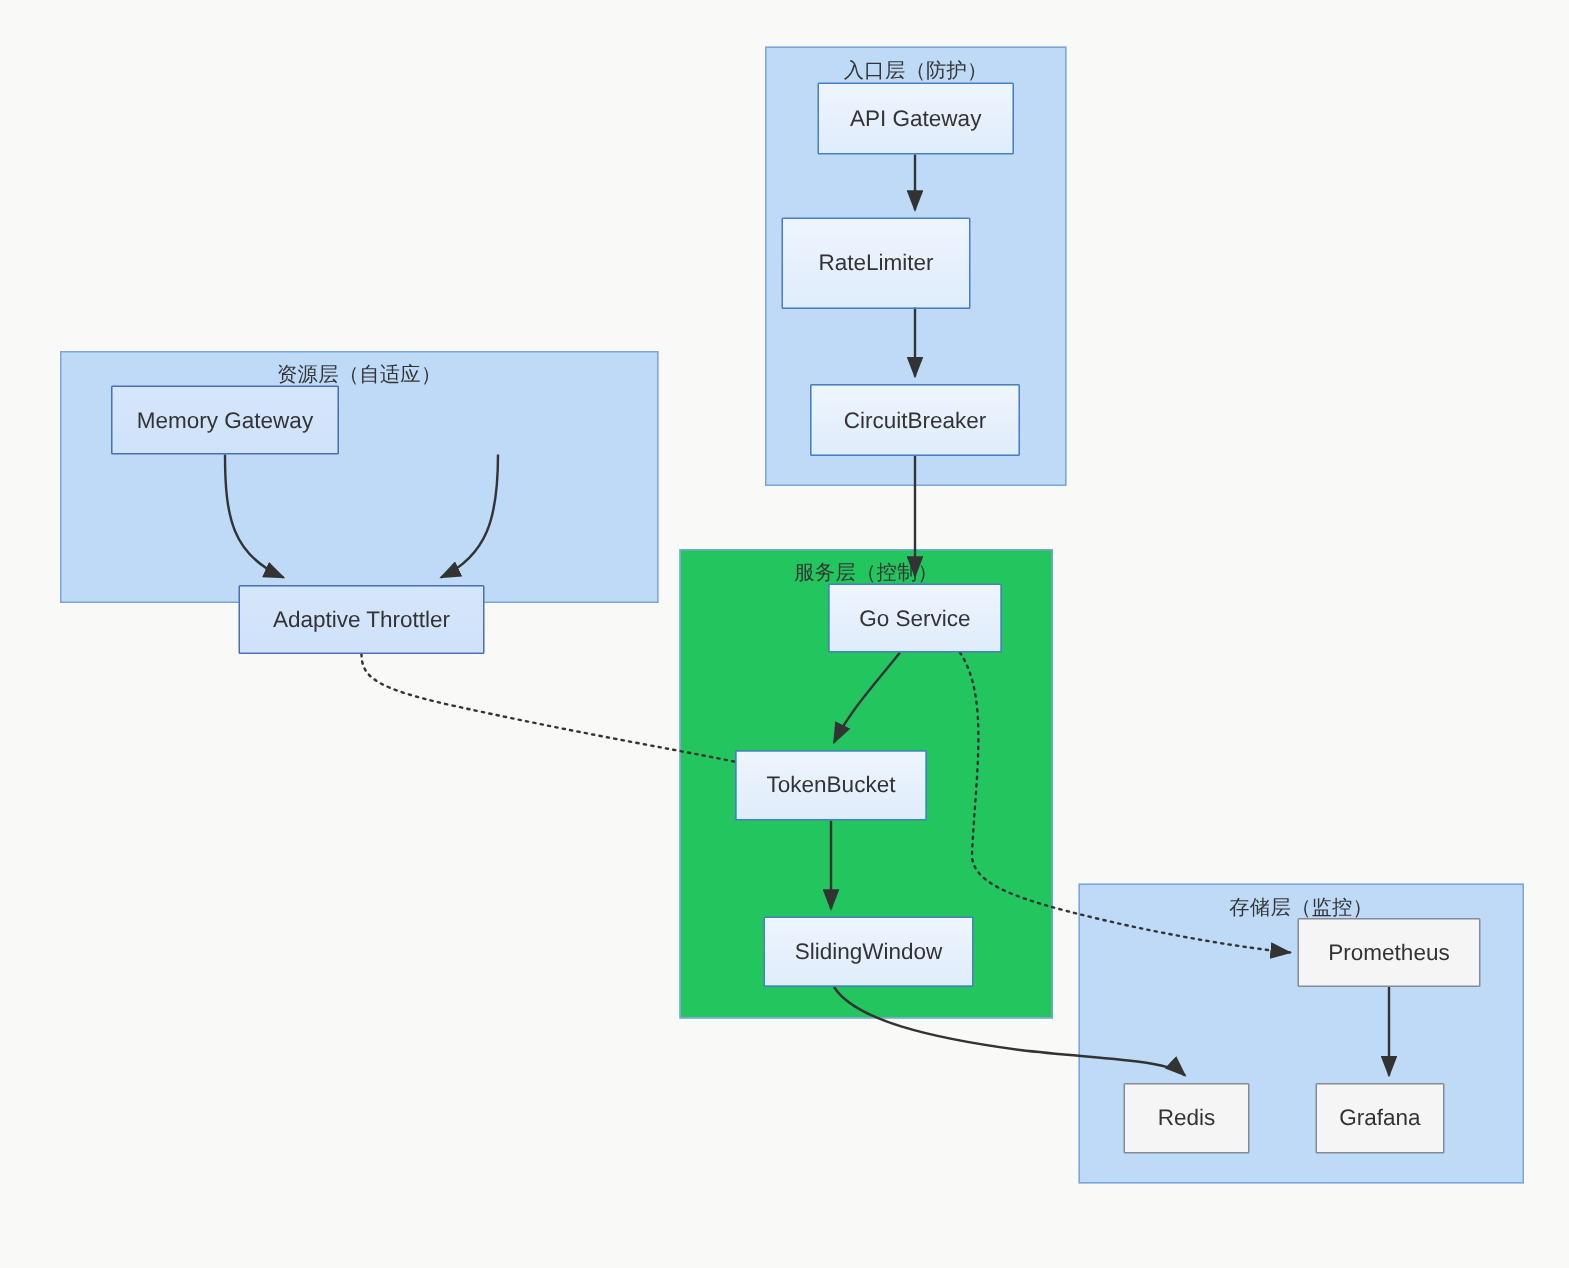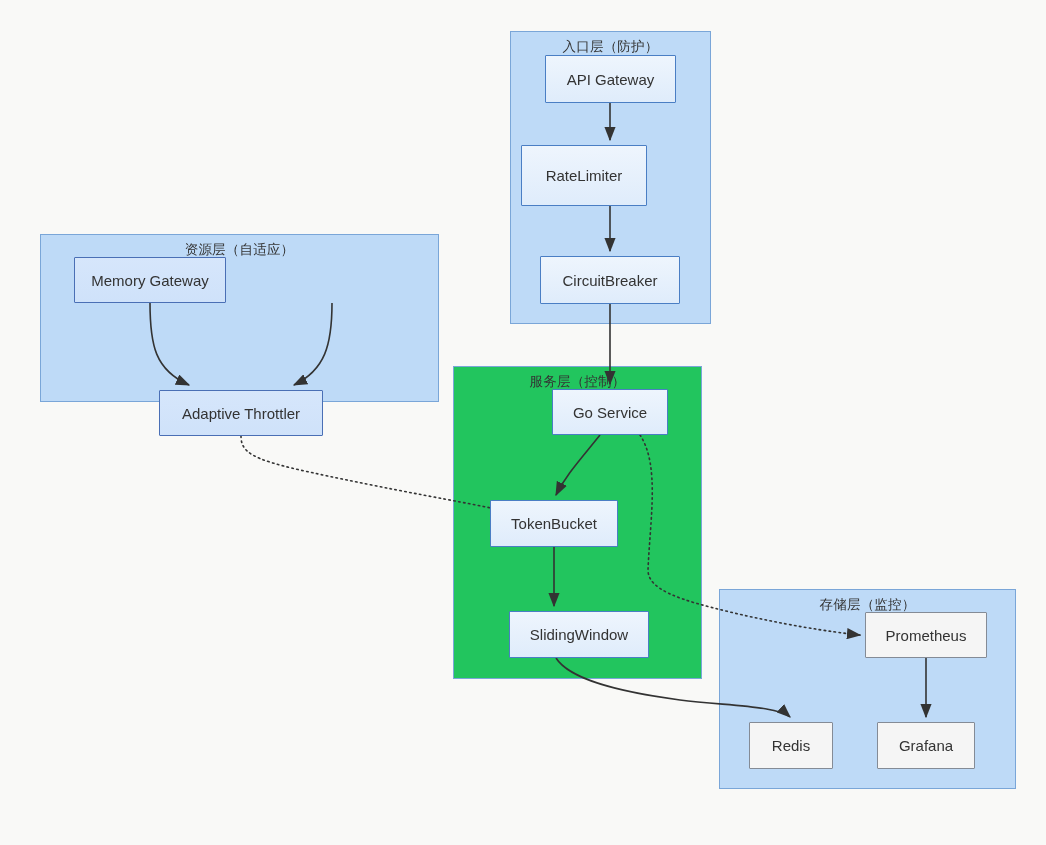--- a/index.html
+++ b/index.html
@@ -132,17 +132,17 @@
   </div>
   <div class="node node-blue" id="node-sliding_window" style="left: 484px; top: 611px; width: 140px; height: 47px; margin-left: 25px;">
     <span>SlidingWindow</span>
   </div>
   <div class="node node-gray" id="node-redis" style="left: 749px; top: 722px; width: 84px; height: 47px;">
     <span>Redis</span>
   </div>
   <div class="node node-gray" id="node-prometheus" style="left: 865px; top: 612px; width: 122px; height: 46px;">
     <span>Prometheus</span>
   </div>
-  <div class="node node-gray" id="node-grafana" style="left: 877px; top: 722px; width: 98px; height: 47px;">
+  <div class="node node-gray" id="node-grafana" style="left: 877px; top: 722px; width: 86px; height: 47px;">
     <span>Grafana</span>
   </div>
 
 </div>
 
 </body></html>

